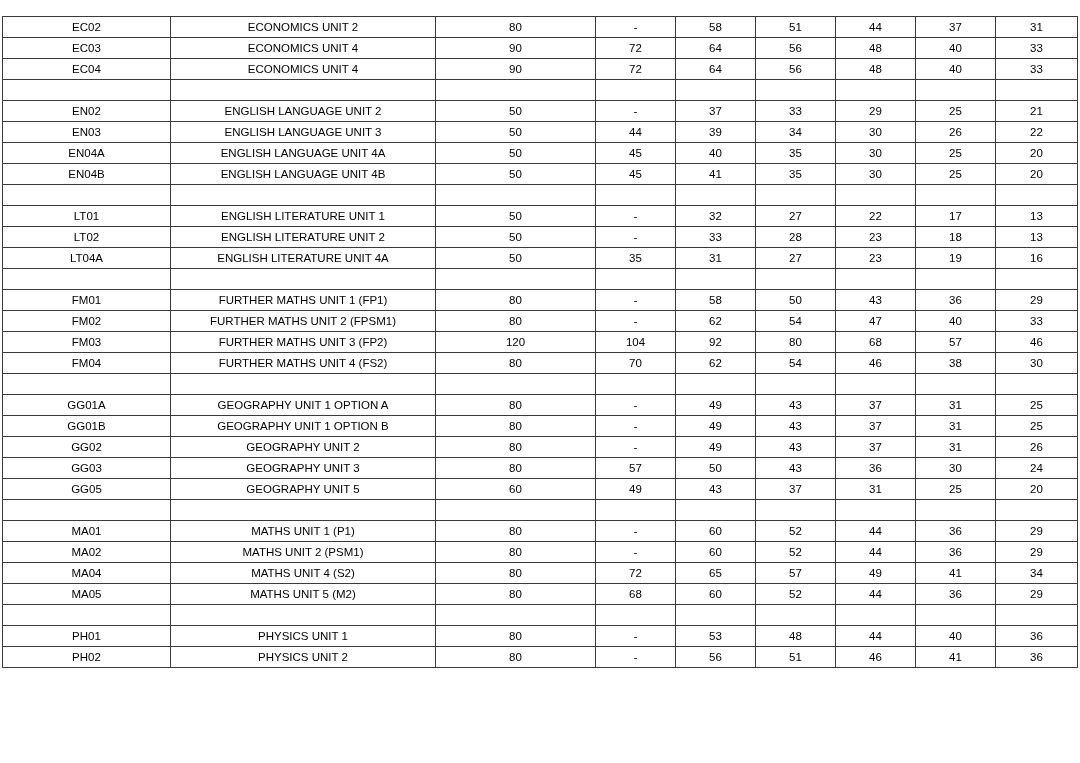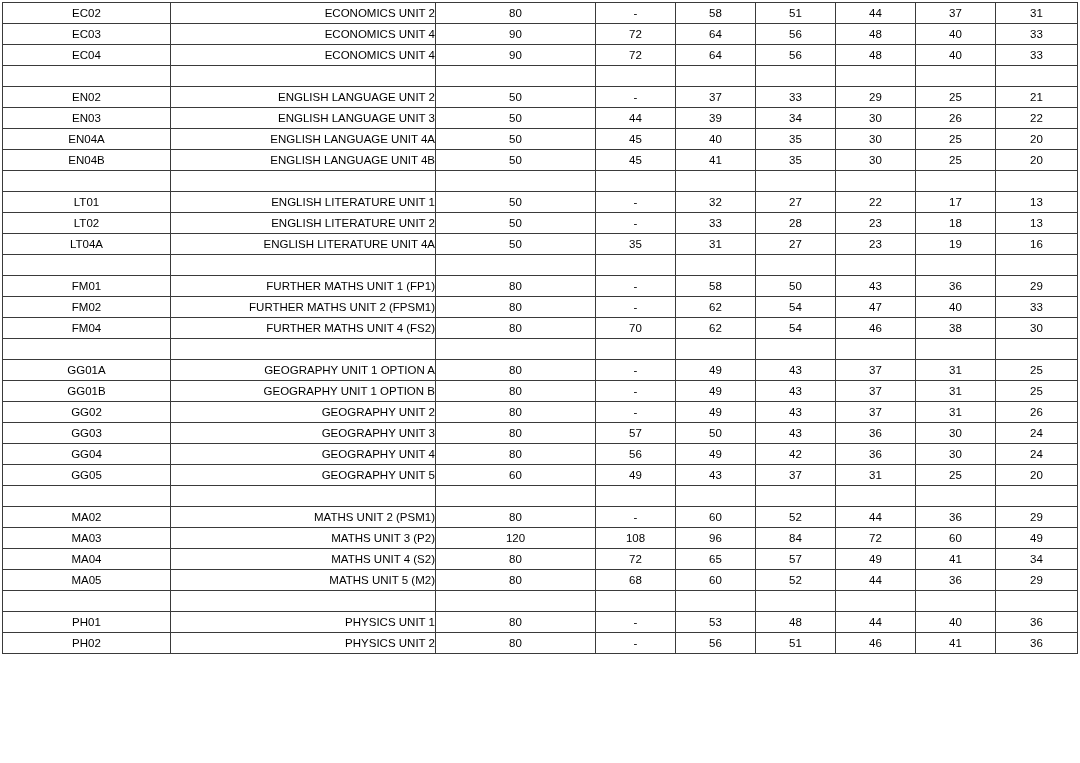--- a/index.html
+++ b/index.html
@@ -17,21 +17,21 @@
     width: 1080px;
     height: 763px;
     overflow: hidden;
     position: relative;
   }
   table.grade-table {
     border-collapse: collapse;
     table-layout: fixed;
     width: 1075px;
     margin-left: 2px;
-    margin-top: 2px;
+    margin-top: 16px;
     font-size: 11.5px;
     color: #000000;
   }
   table.grade-table td {
     border: 1px solid #3a3a3a;
     height: 20px;
     line-height: 20px;
     padding: 0;
     overflow: hidden;
     white-space: nowrap;
@@ -42,21 +42,21 @@
   col.c-desc   { width: 265px; }
   col.c-max    { width: 160px; }
   col.c-g1     { width: 80px; }
   col.c-g2     { width: 80px; }
   col.c-g3     { width: 80px; }
   col.c-g4     { width: 80px; }
   col.c-g5     { width: 80px; }
   col.c-g6     { width: 82px; }
 
   td.code  { text-align: center; }
-  td.desc  { text-align: right; padding-left: 4px; }
+  td.desc  { text-align: center; padding-left: 4px; }
   td.num   { text-align: center; }
 
   tr.spacer td { height: 20px; }
 </style>
 </head>
 <body>
 
 <div id="grade-table-wrap">
   <table class="grade-table">
     <colgroup>
@@ -230,20 +230,31 @@
           <td class="desc">FURTHER MATHS UNIT 2 (FPSM1)</td>
           <td class="num">80</td>
           <td class="num">-</td>
           <td class="num">62</td>
           <td class="num">54</td>
           <td class="num">47</td>
           <td class="num">40</td>
           <td class="num">33</td>
         </tr>
         <tr>
+          <td class="code">FM03</td>
+          <td class="desc">FURTHER MATHS UNIT 3 (FP2)</td>
+          <td class="num">120</td>
+          <td class="num">104</td>
+          <td class="num">92</td>
+          <td class="num">80</td>
+          <td class="num">68</td>
+          <td class="num">57</td>
+          <td class="num">46</td>
+        </tr>
+        <tr>
           <td class="code">FM04</td>
           <td class="desc">FURTHER MATHS UNIT 4 (FS2)</td>
           <td class="num">80</td>
           <td class="num">70</td>
           <td class="num">62</td>
           <td class="num">54</td>
           <td class="num">46</td>
           <td class="num">38</td>
           <td class="num">30</td>
         </tr>
@@ -296,31 +307,20 @@
           <td class="desc">GEOGRAPHY UNIT 3</td>
           <td class="num">80</td>
           <td class="num">57</td>
           <td class="num">50</td>
           <td class="num">43</td>
           <td class="num">36</td>
           <td class="num">30</td>
           <td class="num">24</td>
         </tr>
         <tr>
-          <td class="code">GG04</td>
-          <td class="desc">GEOGRAPHY UNIT 4</td>
-          <td class="num">80</td>
-          <td class="num">56</td>
-          <td class="num">49</td>
-          <td class="num">42</td>
-          <td class="num">36</td>
-          <td class="num">30</td>
-          <td class="num">24</td>
-        </tr>
-        <tr>
           <td class="code">GG05</td>
           <td class="desc">GEOGRAPHY UNIT 5</td>
           <td class="num">60</td>
           <td class="num">49</td>
           <td class="num">43</td>
           <td class="num">37</td>
           <td class="num">31</td>
           <td class="num">25</td>
           <td class="num">20</td>
         </tr>
@@ -329,40 +329,40 @@
           <td class="desc"></td>
           <td class="num"></td>
           <td class="num"></td>
           <td class="num"></td>
           <td class="num"></td>
           <td class="num"></td>
           <td class="num"></td>
           <td class="num"></td>
         </tr>
         <tr>
+          <td class="code">MA01</td>
+          <td class="desc">MATHS UNIT 1 (P1)</td>
+          <td class="num">80</td>
+          <td class="num">-</td>
+          <td class="num">60</td>
+          <td class="num">52</td>
+          <td class="num">44</td>
+          <td class="num">36</td>
+          <td class="num">29</td>
+        </tr>
+        <tr>
           <td class="code">MA02</td>
           <td class="desc">MATHS UNIT 2 (PSM1)</td>
           <td class="num">80</td>
           <td class="num">-</td>
           <td class="num">60</td>
           <td class="num">52</td>
           <td class="num">44</td>
           <td class="num">36</td>
           <td class="num">29</td>
-        </tr>
-        <tr>
-          <td class="code">MA03</td>
-          <td class="desc">MATHS UNIT 3 (P2)</td>
-          <td class="num">120</td>
-          <td class="num">108</td>
-          <td class="num">96</td>
-          <td class="num">84</td>
-          <td class="num">72</td>
-          <td class="num">60</td>
-          <td class="num">49</td>
         </tr>
         <tr>
           <td class="code">MA04</td>
           <td class="desc">MATHS UNIT 4 (S2)</td>
           <td class="num">80</td>
           <td class="num">72</td>
           <td class="num">65</td>
           <td class="num">57</td>
           <td class="num">49</td>
           <td class="num">41</td>

